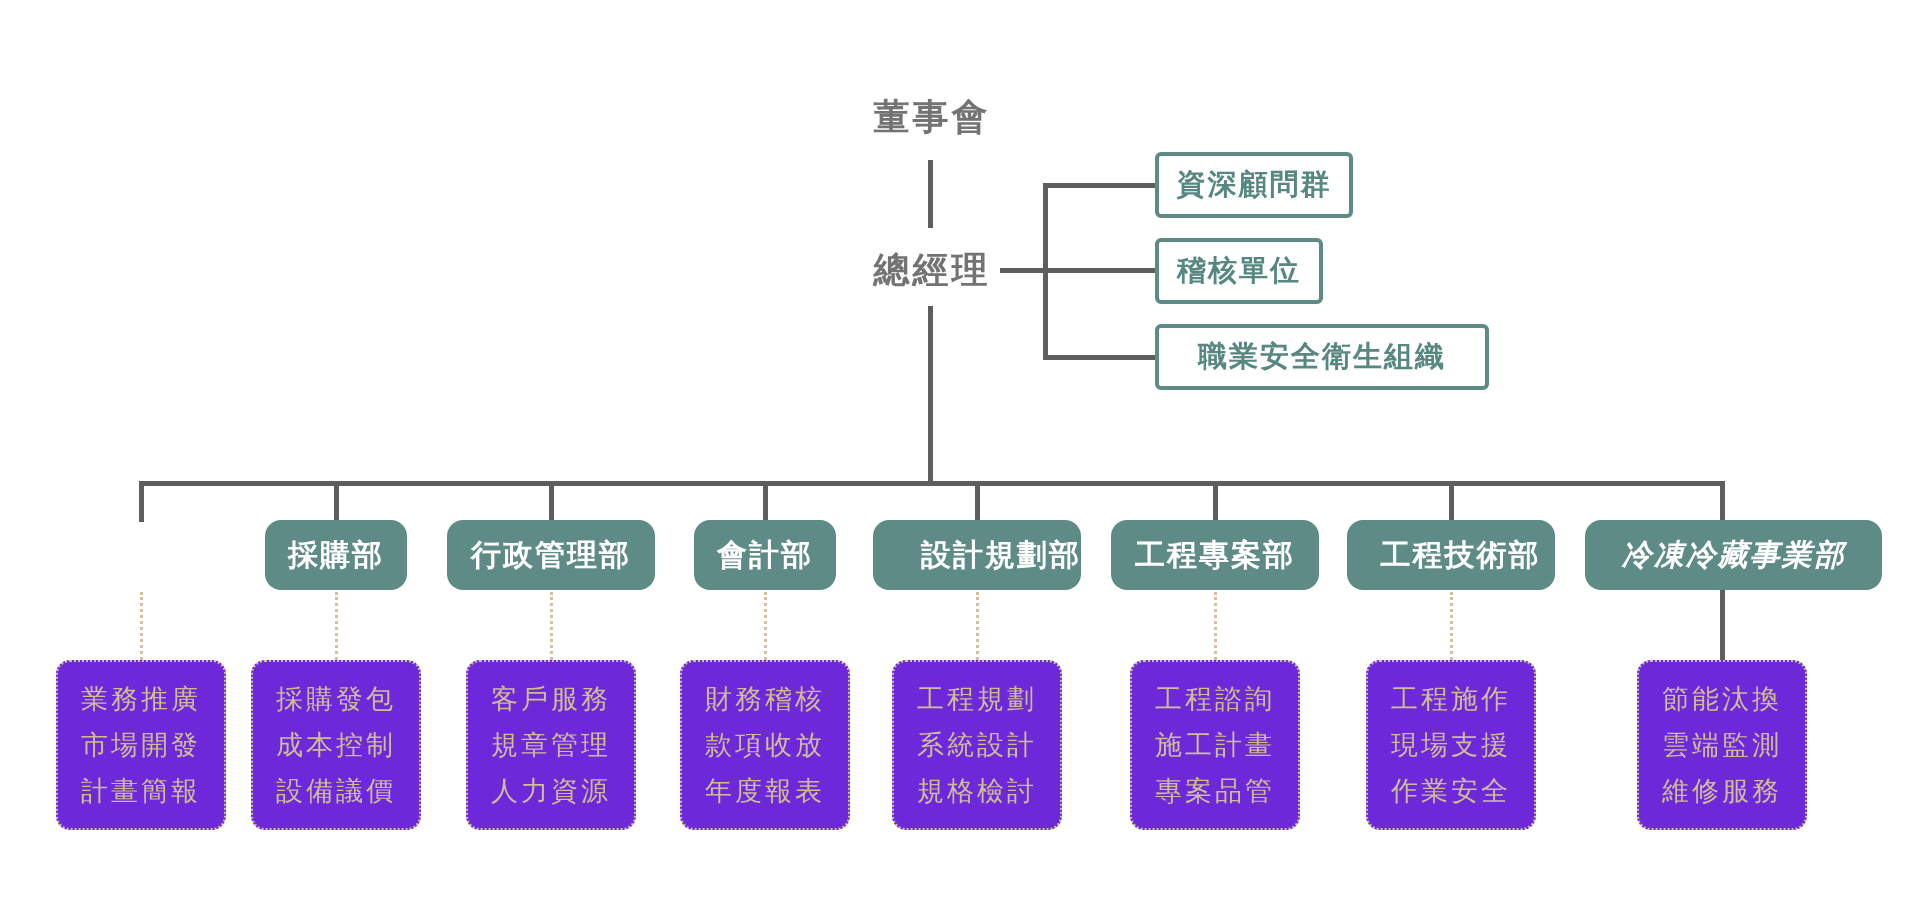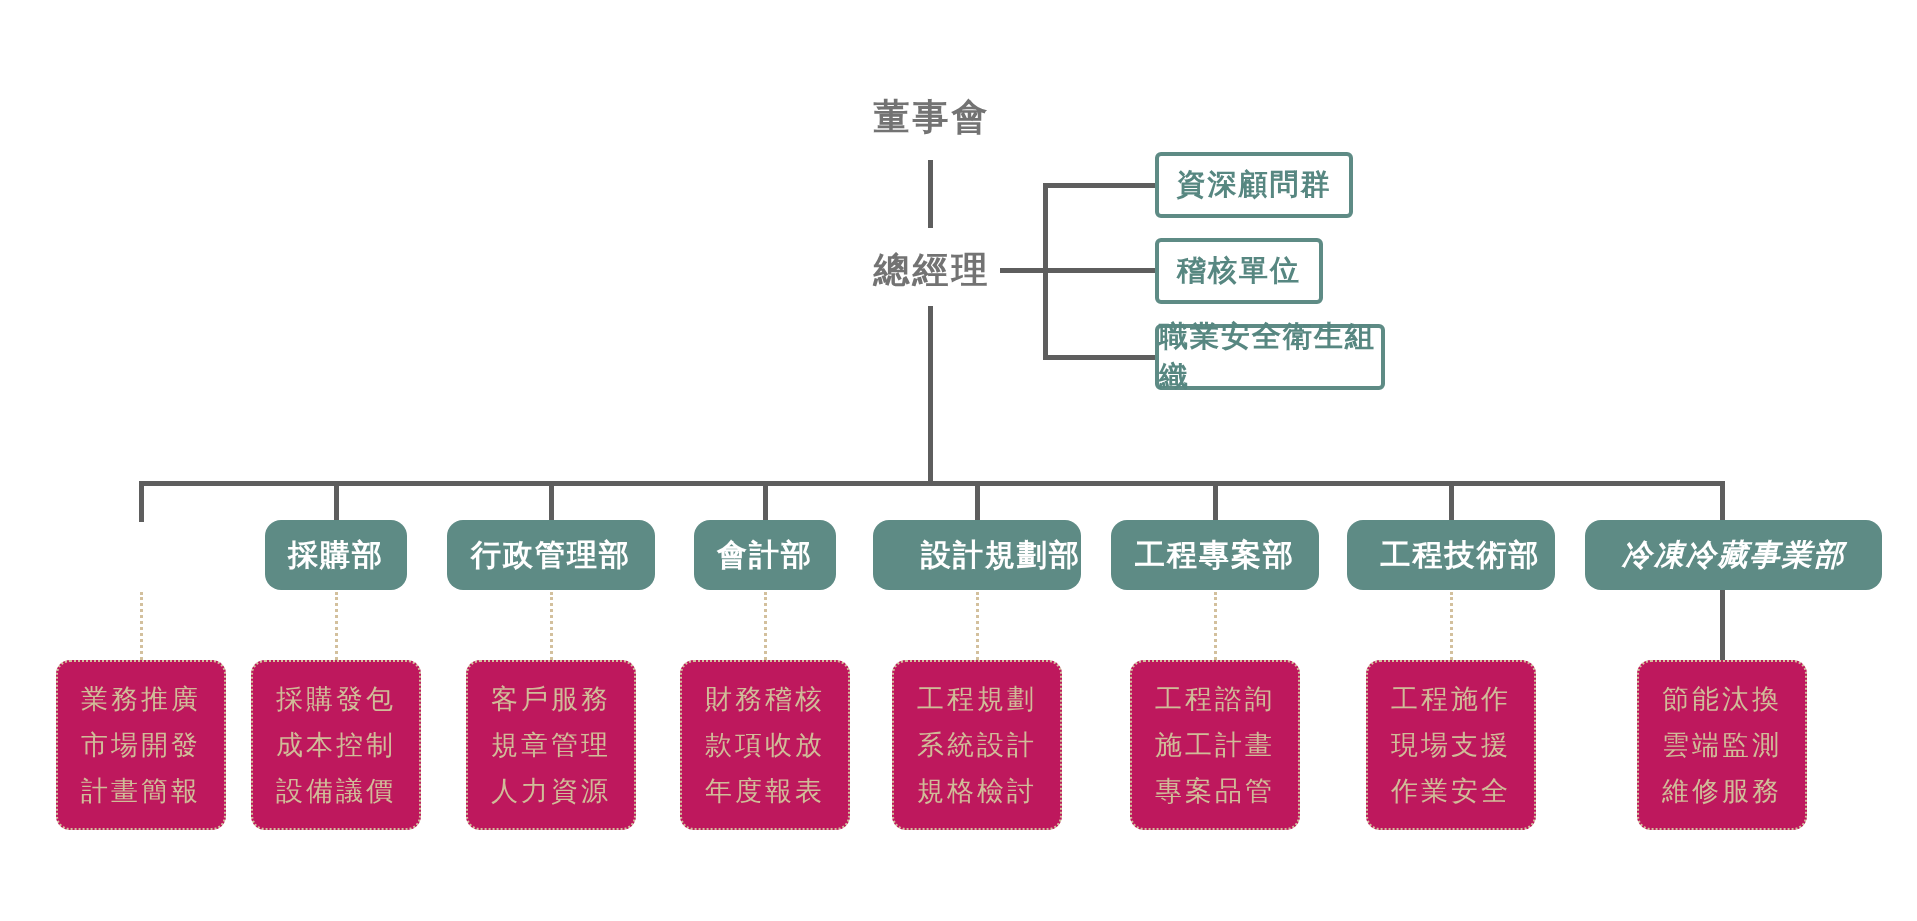--- a/index.html
+++ b/index.html
@@ -70,21 +70,21 @@
   }
   
   .sub {
     position: absolute;
     box-sizing: border-box;
     top: 660px;
     width: 170px;
     height: 170px;
     border: 2px dotted #d3c09d;
     border-radius: 14px;
-    background: #be185d;
+    background: #6d28d9;
     display: flex;
     flex-direction: column;
     align-items: center;
     justify-content: center;
     gap: 0;
   }
   .sub .duty {
     font-size: 27px;
     line-height: 46px;
     color: #d0bc98;
@@ -127,21 +127,21 @@
   <div class="dotline" style="left:1450px; top:592px; height:68px;"></div>
 
   <div class="line" style="left:1720px; top:588px; width:5px; height:74px;"></div>
 
   <div class="obox" style="left:1155px; top:152px; width:198px;">
     <span>資深顧問群</span>
   </div>
   <div class="obox" style="left:1155px; top:238px; width:168px;">
     <span>稽核單位</span>
   </div>
-  <div class="obox" style="left:1155px; top:324px; width:230px;align-items:center;">
+  <div class="obox" style="left:1155px; top:324px; width:334px;align-items:center;">
     <span>職業安全衛生組織</span>
   </div>
 
   <div class="dept" style="left:265px; width:142px;align-items:center;">
     <span>採購部</span>
   </div>
   <div class="dept" style="left:447px; width:208px;">
     <span>行政管理部</span>
   </div>
   <div class="dept" style="left:694px; width:142px;">

